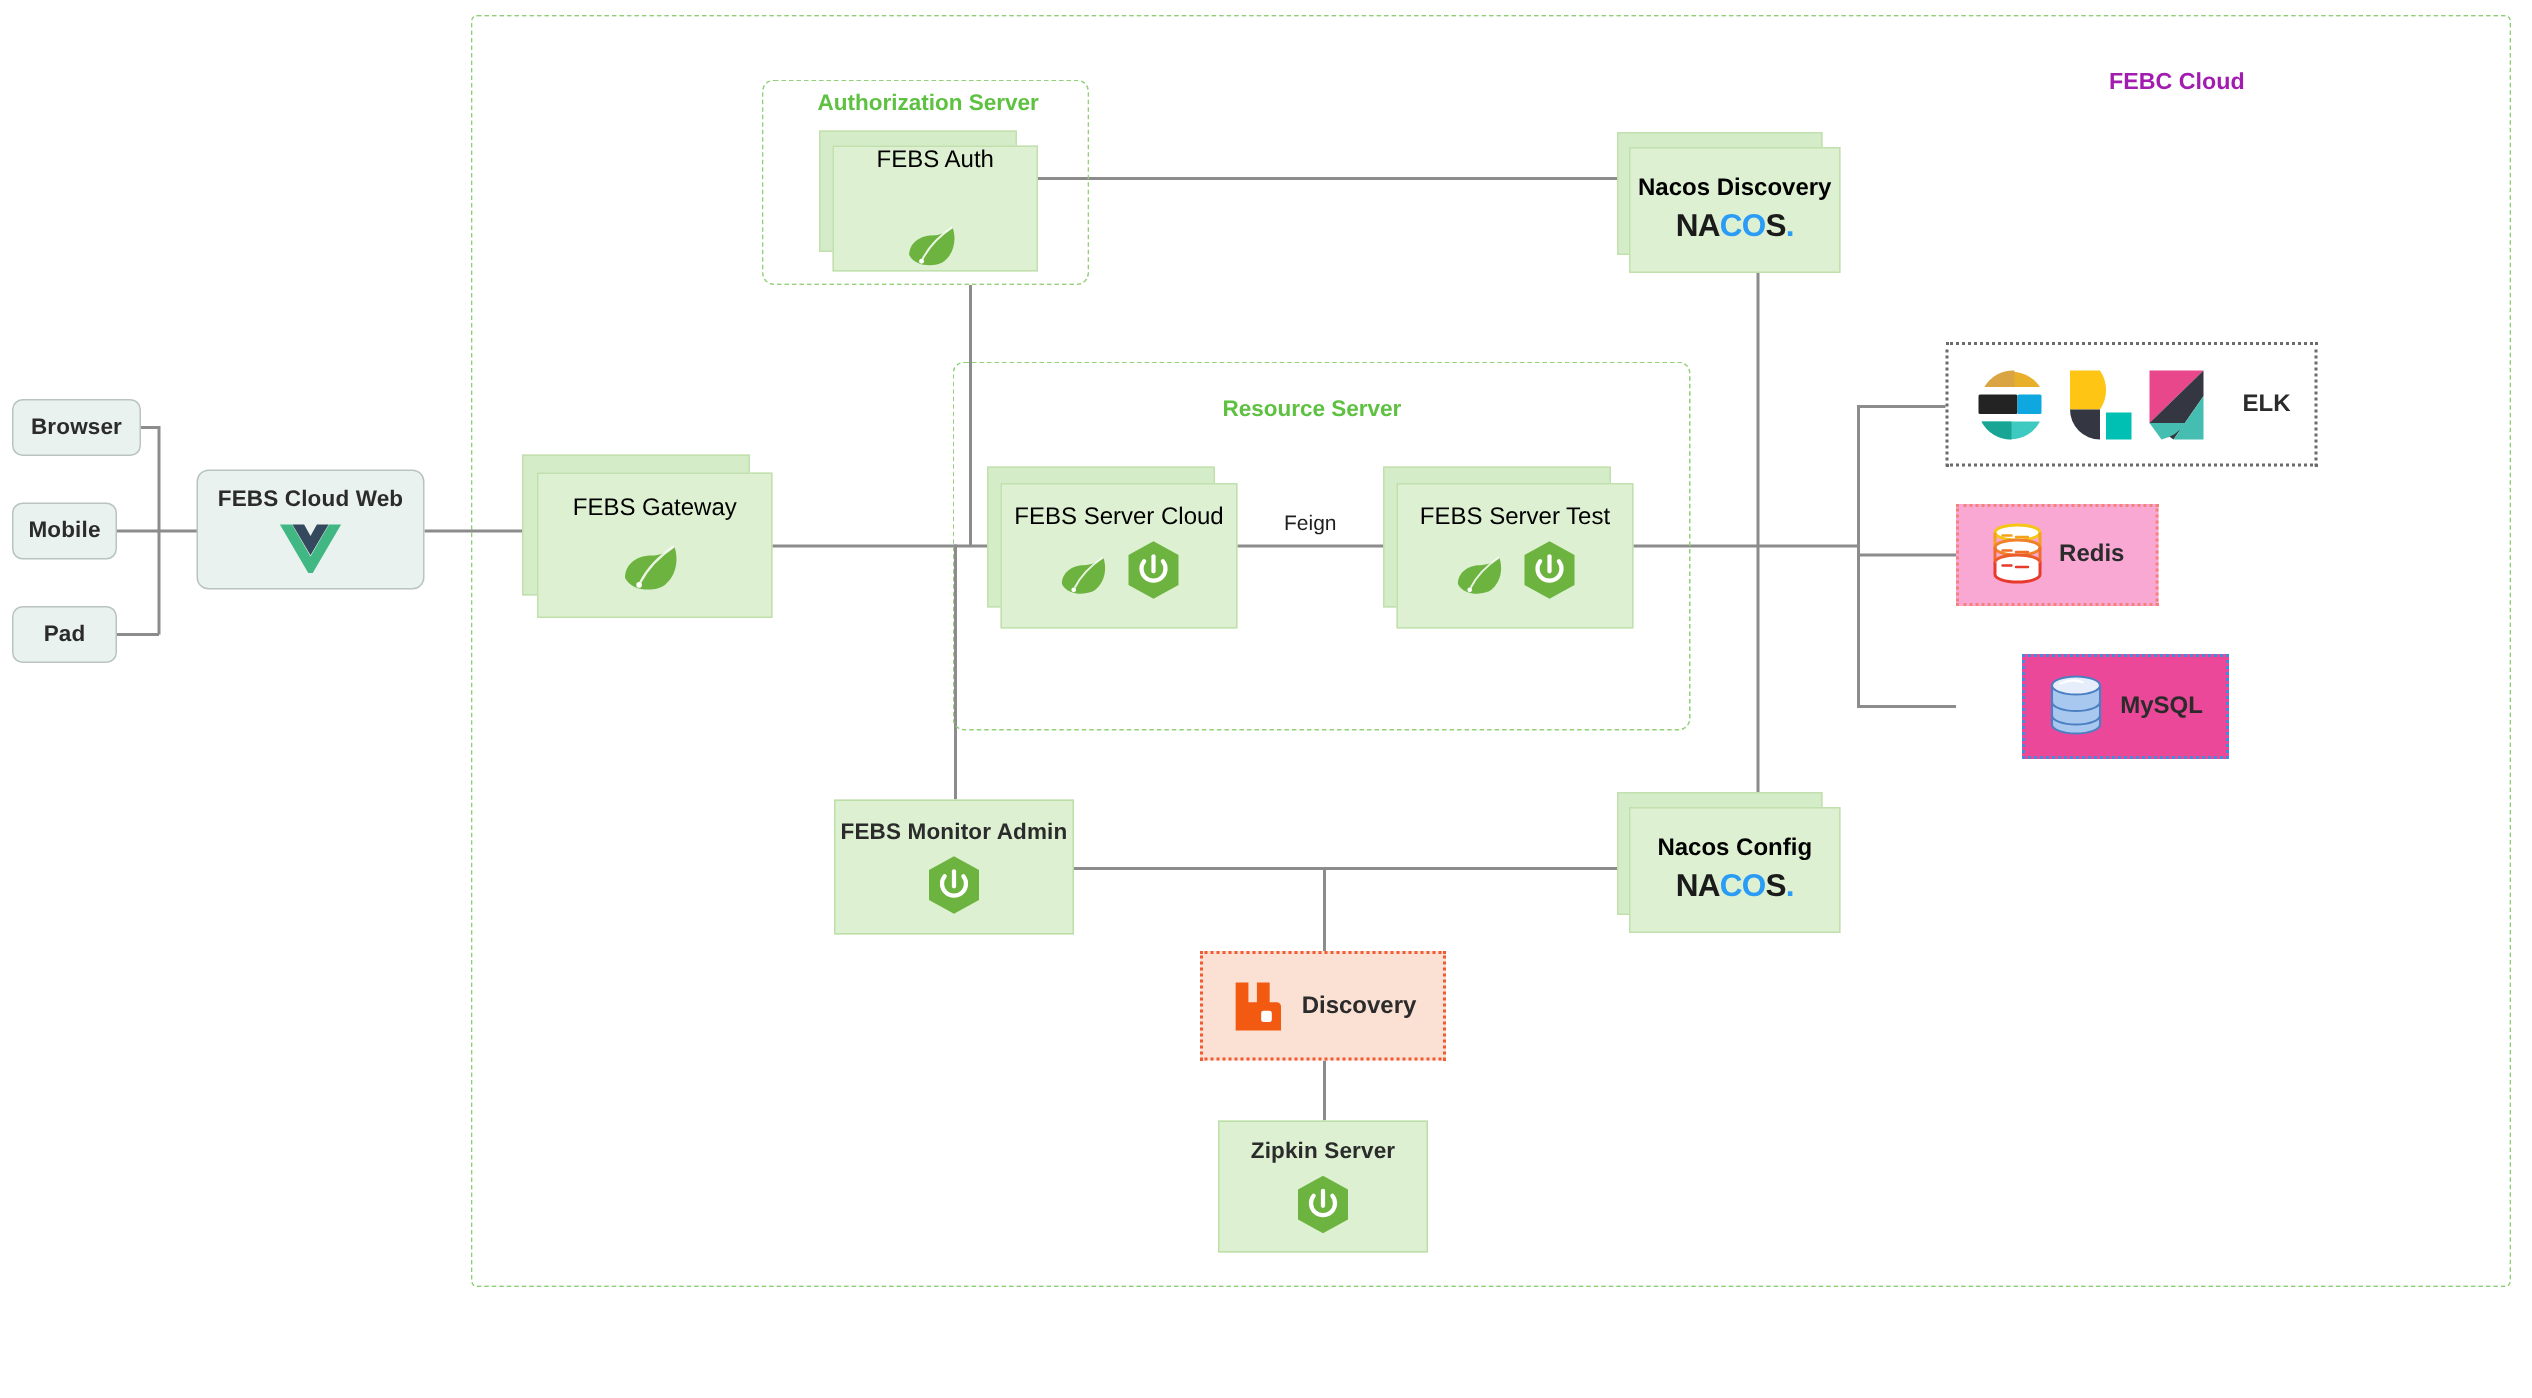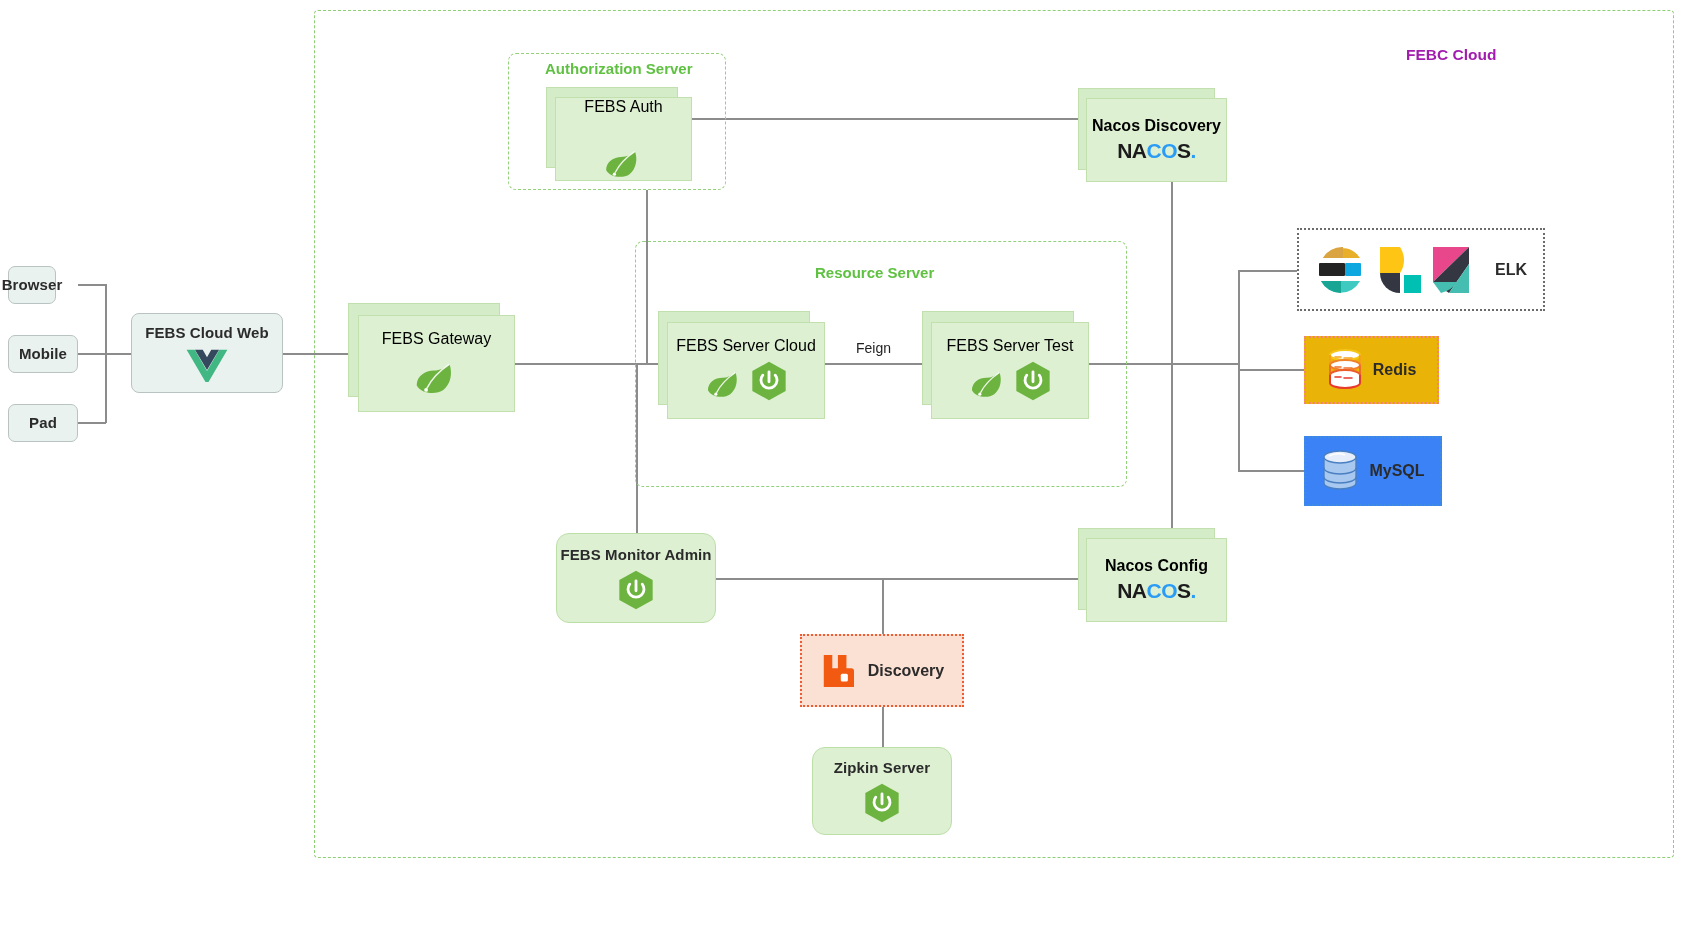--- a/index.html
+++ b/index.html
@@ -1,21 +1,21 @@
 <!DOCTYPE html>
 <html><head>
 <meta charset="utf-8">
 <style>
   html,body{margin:0;padding:0;background:#ffffff;}
   body{font-family:"Liberation Sans",sans-serif;}
   #stage{position:relative;width:1688px;height:932px;background:#fff;overflow:hidden;}
 
   
   .node{position:absolute;box-sizing:border-box;display:flex;flex-direction:column;
-        align-items:center;justify-content:center;border-radius:13px;}
+        align-items:center;justify-content:center;}
   .node .ttl{font-size:15px;color:#2b2b2b;font-weight:600;letter-spacing:.1px;
              text-align:center;line-height:1.2;white-space:nowrap;}
 
   
   .client{background:#eaf2f0;border:1.6px solid #b9c4c2;border-radius:7px;
           display:flex;align-items:center;justify-content:center;}
   .client .ttl{font-weight:700;font-size:15px;}
 
   
   .greybox{background:#eaf2f0;border:1.6px solid #b9c4c2;border-radius:8px;}
@@ -84,21 +84,21 @@
 
   <div class="ln lv" style="left:882px;top:578px;height:56px;"></div>
 
   <div class="ln lv" style="left:882px;top:707px;height:40px;"></div>
 
   <div class="ln lv" style="left:1238px;top:270px;height:200px;"></div>
   <div class="ln lh" style="left:1238px;top:270px;width:60px;"></div>
   <div class="ln lh" style="left:1238px;top:369px;width:66px;"></div>
   <div class="ln lh" style="left:1238px;top:470px;width:66px;"></div>
 
-  <div class="node client" style="left:8px;top:266px;width:48px;height:38px;justify-content:center;">
+  <div class="node client" style="left:8px;top:266px;width:86px;height:38px;justify-content:center;">
     <span class="ttl">Browser</span>
   </div>
   <div class="node client" style="left:8px;top:335px;width:70px;height:38px;">
     <span class="ttl">Mobile</span>
   </div>
   <div class="node client" style="left:8px;top:404px;width:70px;height:38px;">
     <span class="ttl">Pad</span>
   </div>
 
   <div class="node greybox" style="left:131px;top:313px;width:152px;height:80px;">
@@ -267,40 +267,40 @@
       <svg width="48" height="52" viewBox="0 0 48 52">
         <path d="M4 3 L40 3 L4 38 Z" fill="#e8478b"></path>
         <path d="M4 38 L40 3 L40 20 L20 49 Z" fill="#343741"></path>
         <path d="M4 38 L28 38 A26 26 0 0 1 12 49 Z" fill="#45bdb0"></path>
         <path d="M20 49 L40 20 L40 49 Z" fill="#45bdb0"></path>
       </svg>
     </span>
     <span class="ttl">ELK</span>
   </div>
 
-  <div class="dotbox" style="left:1304px;top:336px;width:135px;height:68px;background:#eab308;border:2.4px dotted #f4827a;gap:10px;">
+  <div class="dotbox" style="left:1304px;top:336px;width:135px;height:68px;background:#f9a8d4;border:2.4px dotted #f4827a;gap:10px;">
     <span style="line-height:0;">
       <svg width="36" height="44" viewBox="0 0 36 44">
         <ellipse cx="18" cy="7" rx="15" ry="5" fill="#fff" stroke="#f5c518" stroke-width="2"></ellipse>
         <path d="M3 7 v10" stroke="#f5a21a" stroke-width="2" fill="none"></path>
         <path d="M33 7 v10" stroke="#f5a21a" stroke-width="2" fill="none"></path>
         <ellipse cx="18" cy="17" rx="15" ry="5" fill="#fff" stroke="#f0812a" stroke-width="2"></ellipse>
         <path d="M3 17 v10" stroke="#ef6f2a" stroke-width="2" fill="none"></path>
         <path d="M33 17 v10" stroke="#ef6f2a" stroke-width="2" fill="none"></path>
         <ellipse cx="18" cy="27" rx="15" ry="5" fill="#fff" stroke="#ec5b2c" stroke-width="2"></ellipse>
         <path d="M3 27 v8 a15 5 0 0 0 30 0 v-8" stroke="#e8392d" stroke-width="2" fill="#fff"></path>
         <path d="M8 9 h6 M17 10 h8" stroke="#f5a21a" stroke-width="1.6" stroke-linecap="round"></path>
         <path d="M8 19 h6 M17 20 h8" stroke="#ef6f2a" stroke-width="1.6" stroke-linecap="round"></path>
         <path d="M8 29 h6 M17 30 h8" stroke="#e8392d" stroke-width="1.6" stroke-linecap="round"></path>
       </svg>
     </span>
     <span class="ttl">Redis</span>
   </div>
 
-  <div class="dotbox" style="left:1304px;top:436px;width:138px;height:70px;background:#3b82f6;border:2.4px dotted #3d8ddd;gap:10px;">
+  <div class="dotbox" style="left:1348px;top:436px;width:138px;height:70px;background:#ec4899;border:2.4px dotted #3d8ddd;gap:10px;">
     <span style="line-height:0;">
       <svg width="38" height="46" viewBox="0 0 38 46">
         <path d="M3 9 v26 a16 6 0 0 0 32 0 V9 Z" fill="#a8c8f0" stroke="#4a7fc1" stroke-width="1.4"></path>
         <ellipse cx="19" cy="9" rx="16" ry="6" fill="#e6eefc" stroke="#4a7fc1" stroke-width="1.4"></ellipse>
         <path d="M3 20 a16 6 0 0 0 32 0" fill="none" stroke="#4a7fc1" stroke-width="1.4"></path>
         <path d="M3 29 a16 6 0 0 0 32 0" fill="none" stroke="#4a7fc1" stroke-width="1.4"></path>
         <path d="M8 8 q8 -4 16 -1" stroke="#ffffff" stroke-width="1.6" fill="none" opacity=".9"></path>
       </svg>
     </span>
     <span class="ttl">MySQL</span>

